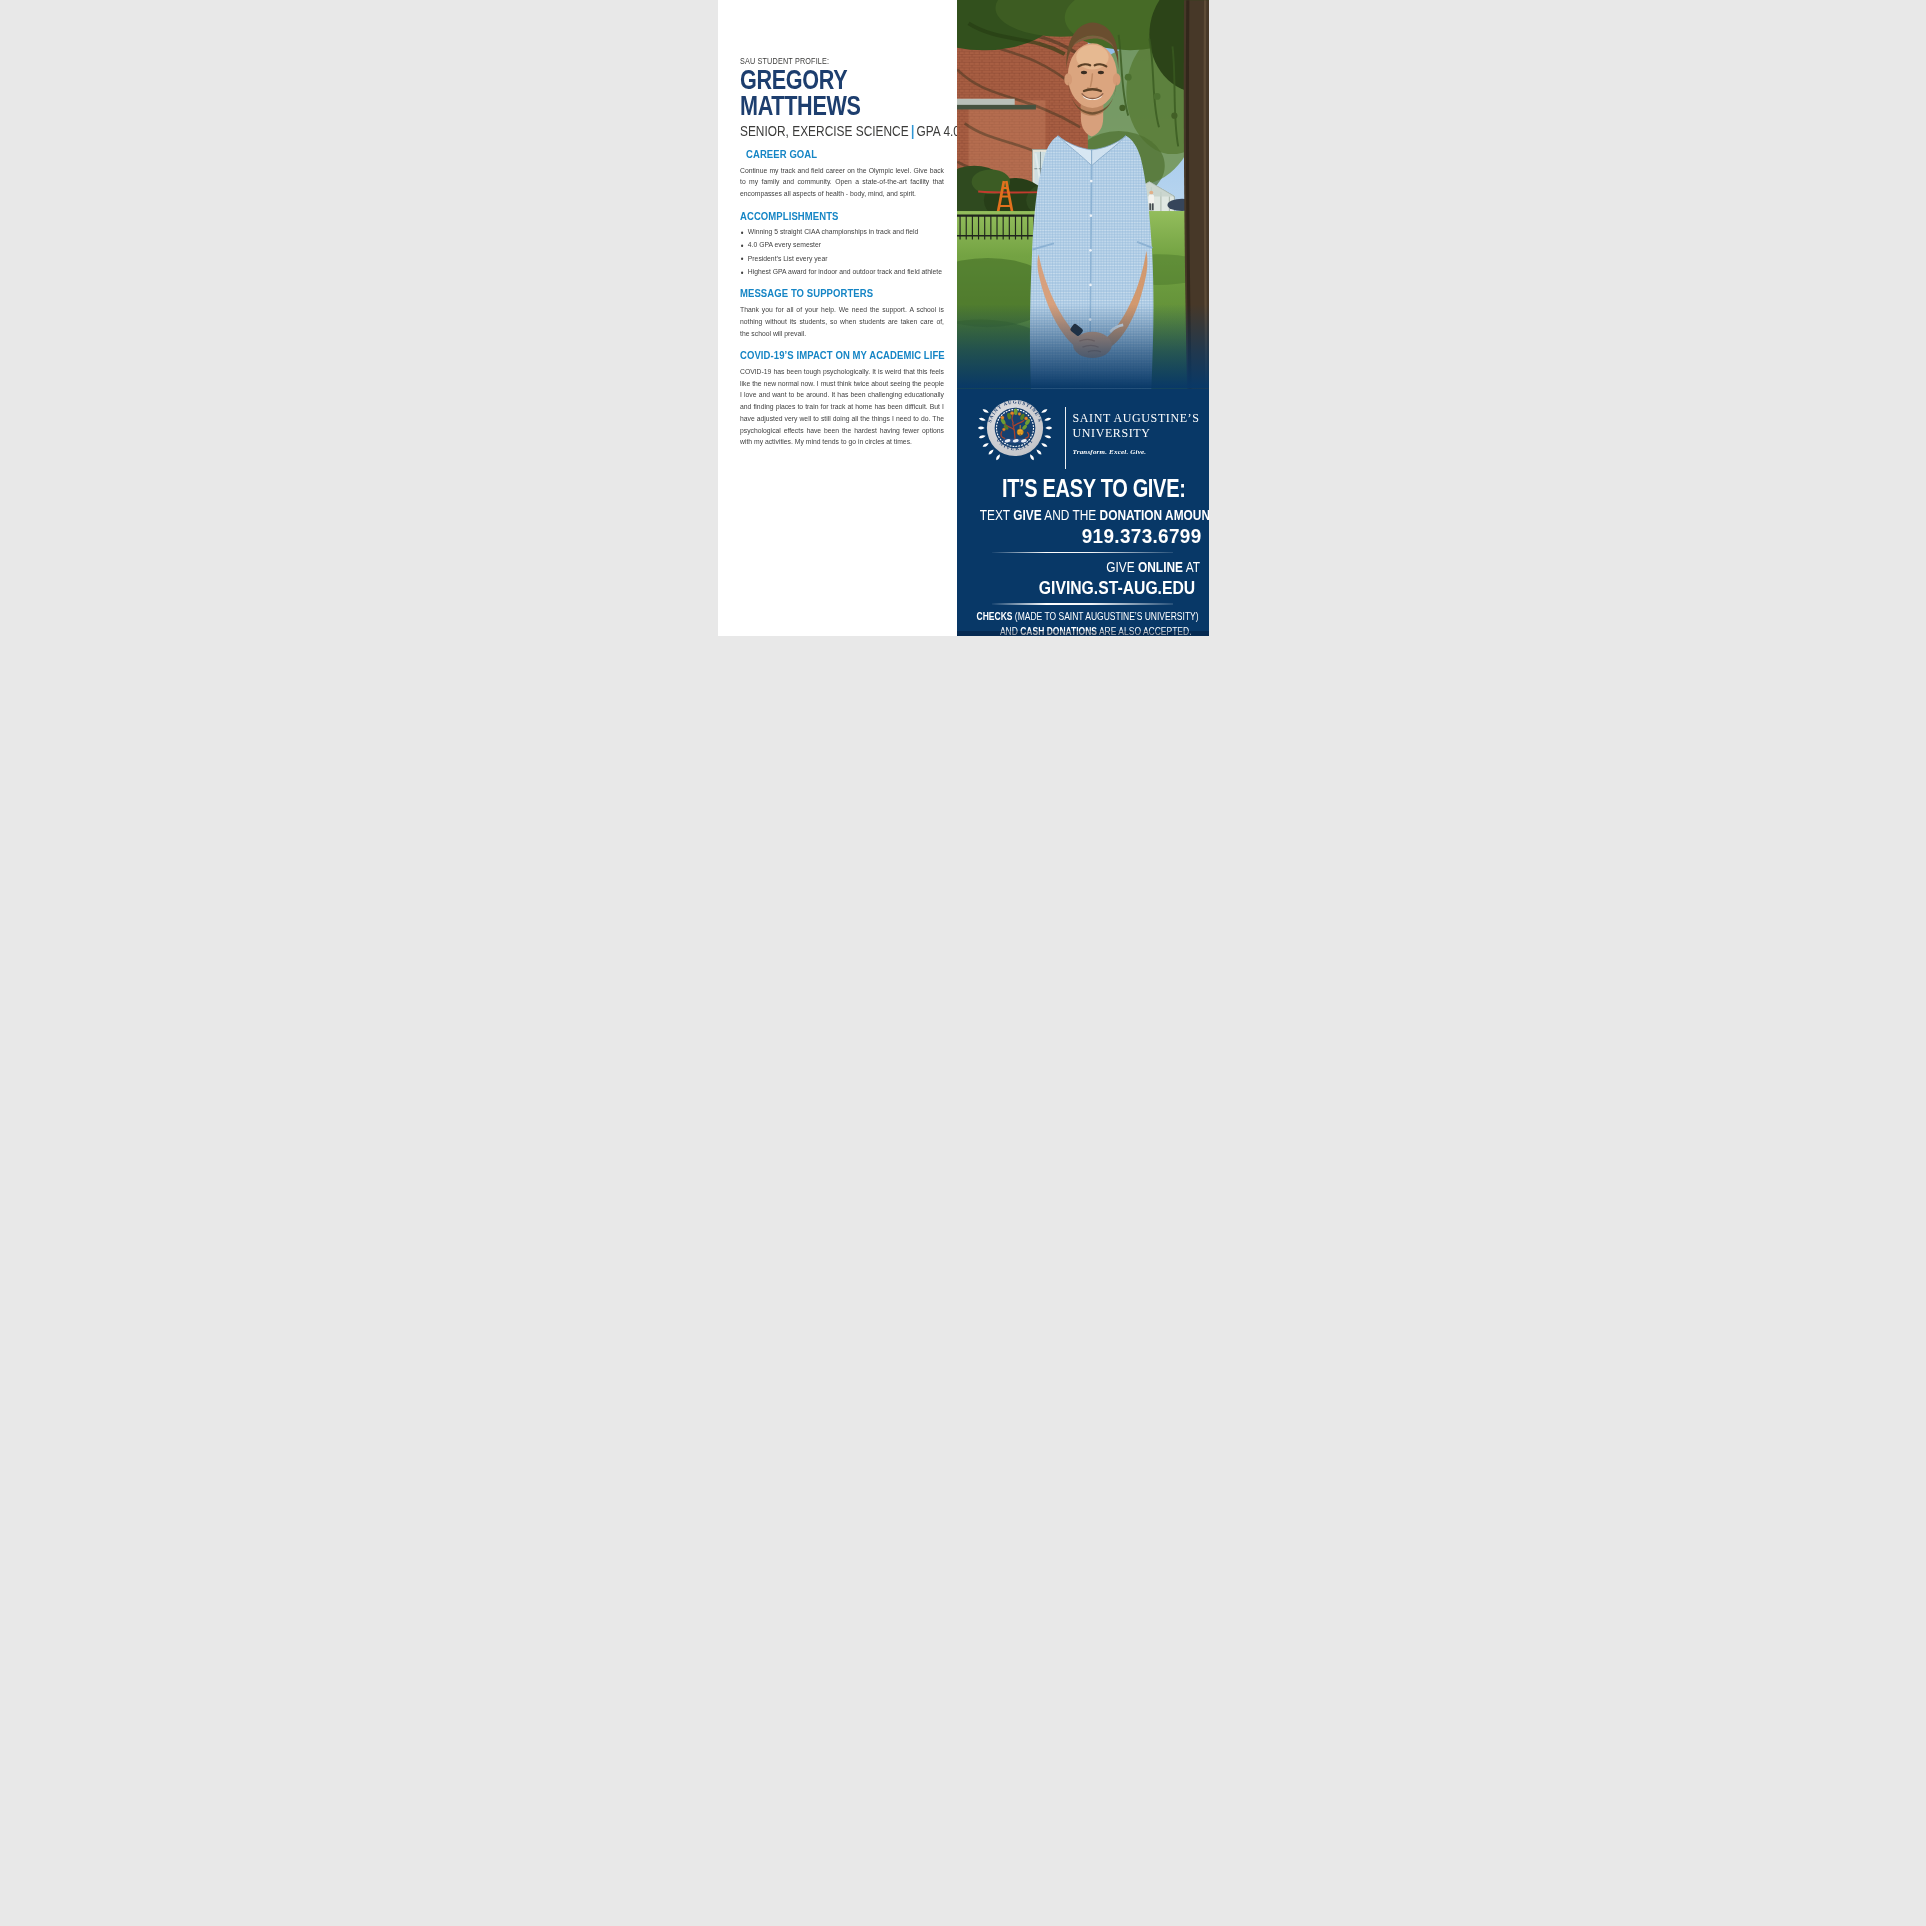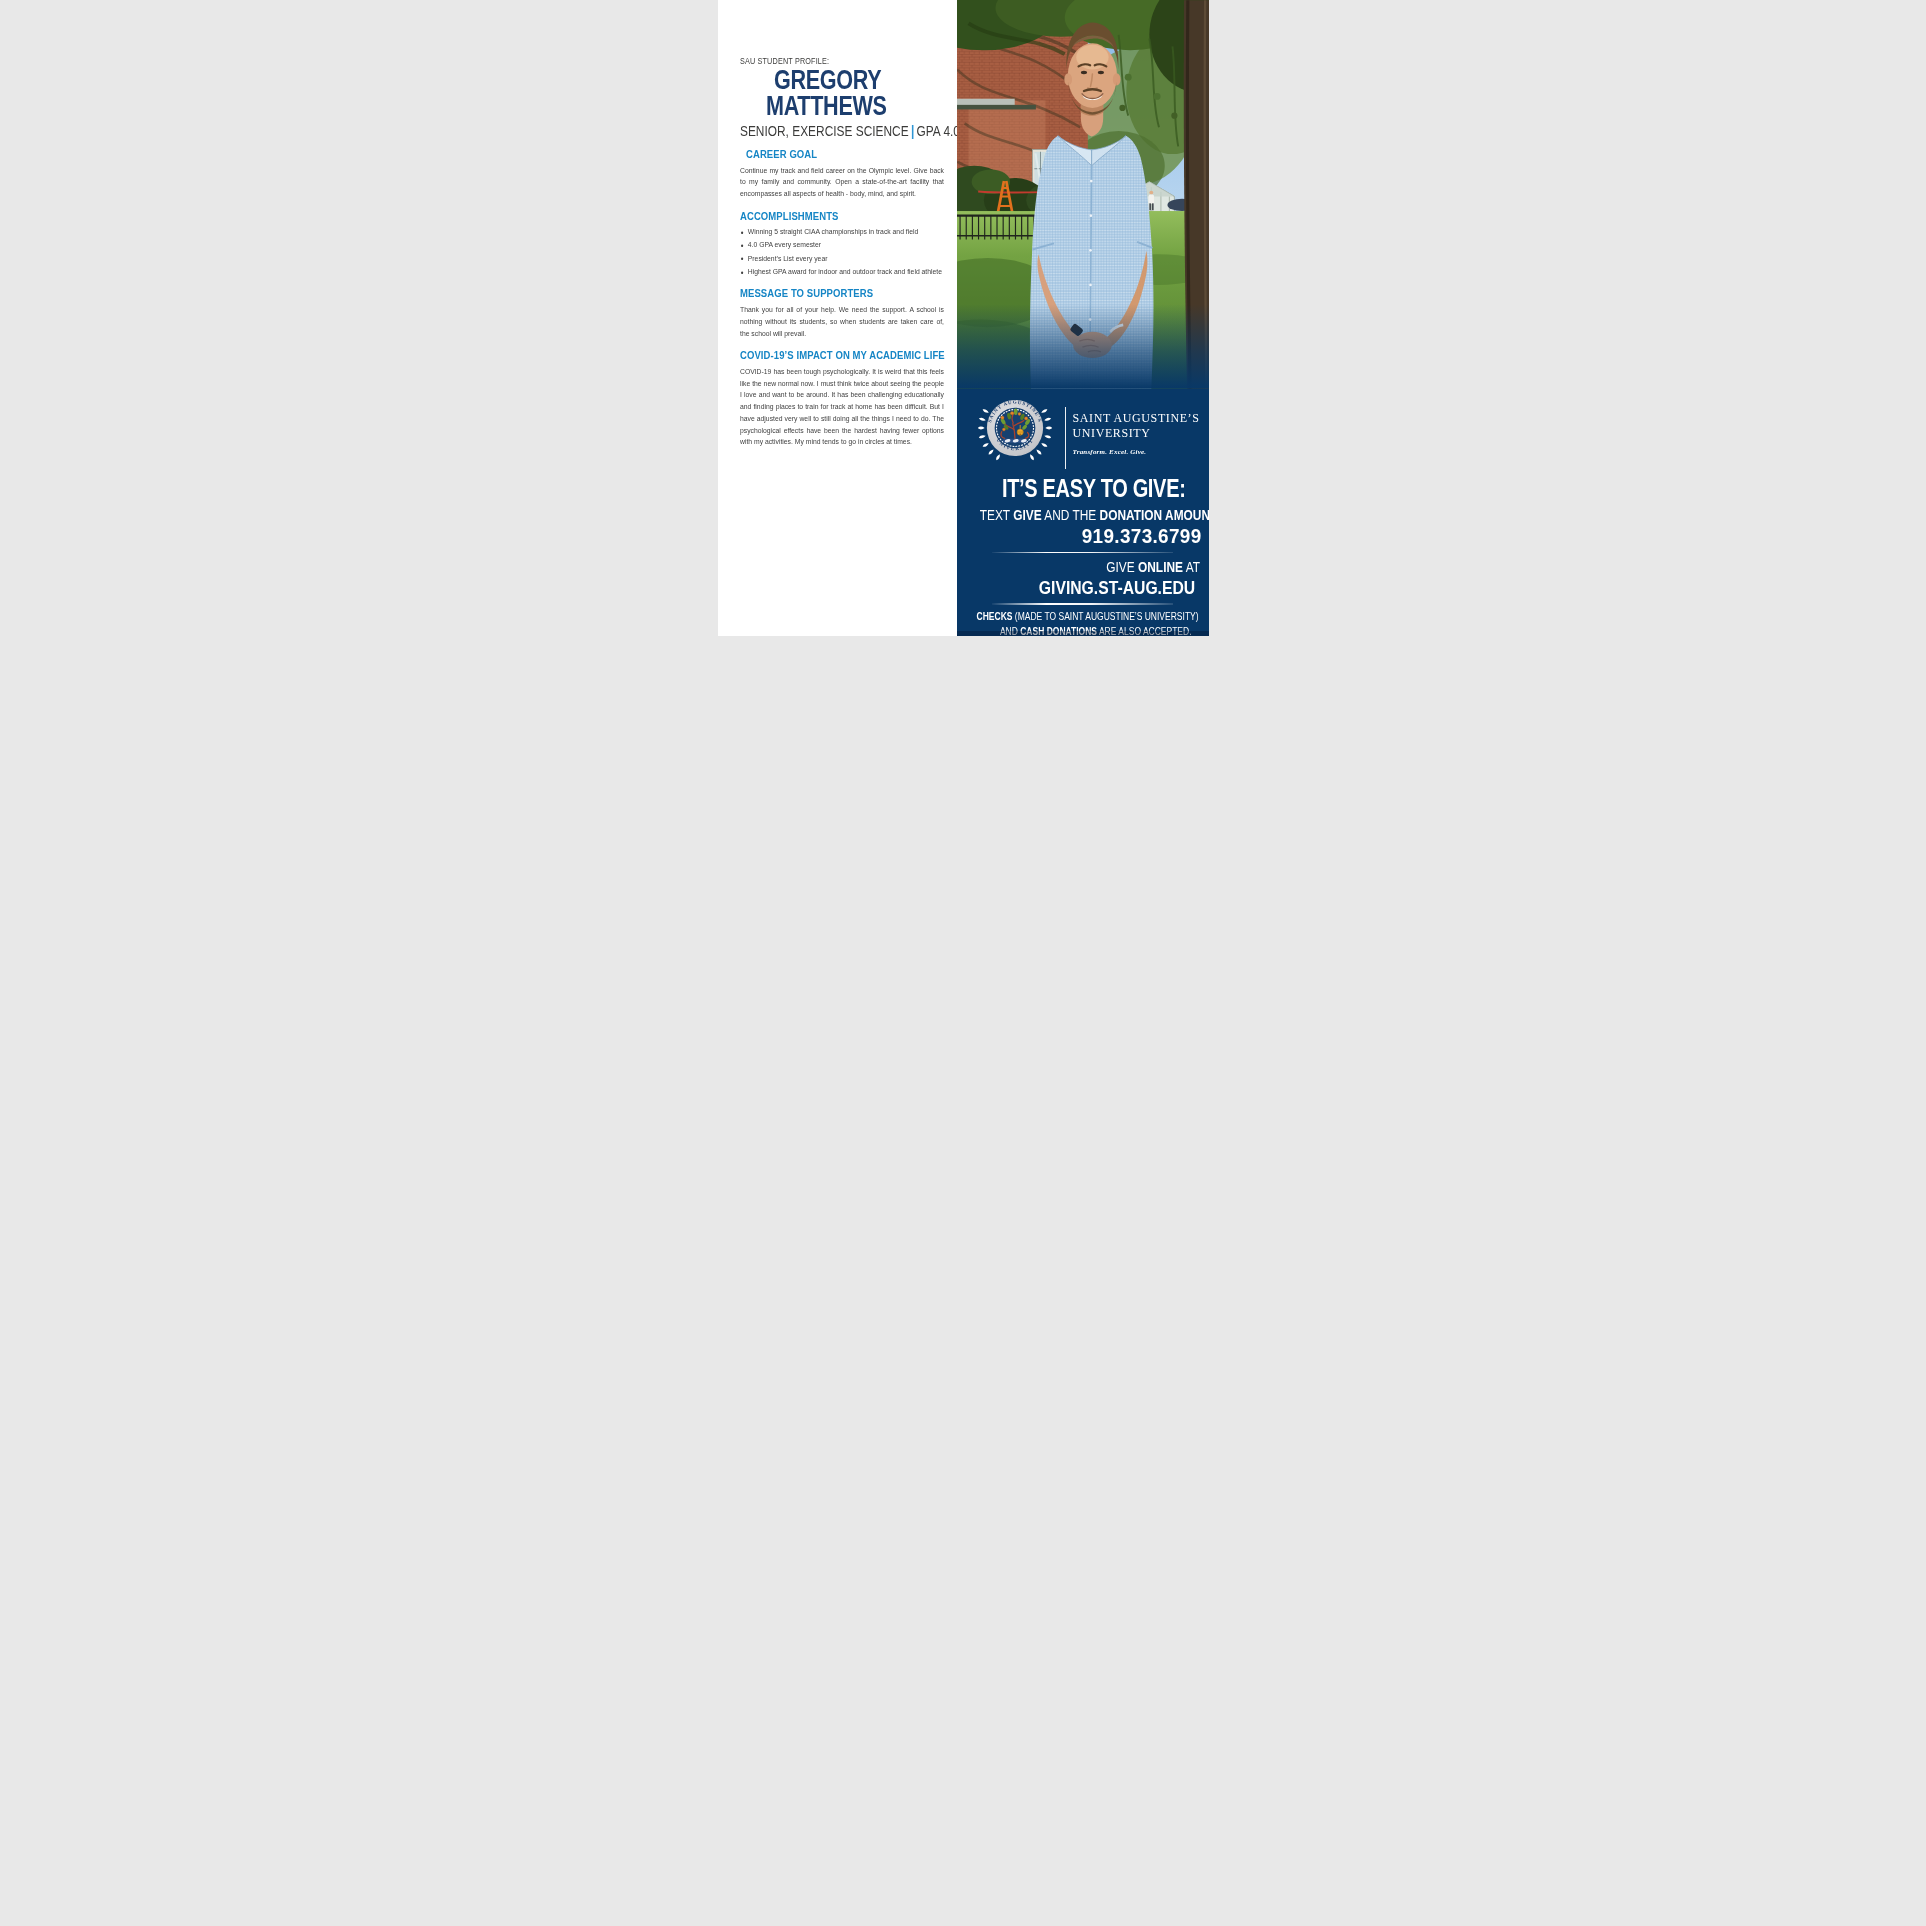--- a/index.html
+++ b/index.html
@@ -6,21 +6,21 @@
   .page{
     position:relative;width:491px;height:636px;margin:0 auto;
     background:#ffffff;overflow:hidden;
     font-family:"Liberation Sans", sans-serif;
   }
   
   .left-col{position:absolute;left:22px;top:8px;width:204px;margin-top:48px;}
   .eyebrow{font-size:8.5px;color:#3b3b3a;letter-spacing:0.2px;}
   .cx{display:inline-block;transform:scaleX(.85);transform-origin:left top;white-space:nowrap;}
   .cx80{display:inline-block;transform:scaleX(.80);transform-origin:left top;white-space:nowrap;}
-  .student-name{margin-top:2.3px;font-size:27px;font-weight:bold;line-height:.95;color:#1d3e6e;letter-spacing:-0.4px;text-align:center;}
+  .student-name{margin-top:2.3px;font-size:27px;font-weight:bold;line-height:.95;color:#1d3e6e;letter-spacing:-0.4px;}
   .subtitle{margin-top:3.9px;font-size:14px;color:#3b3b3a;}
   .subtitle .pipe{color:#2e96d4;padding:0 2.7px;font-weight:bold;}
   .sec-head{font-size:11.2px;font-weight:bold;color:#1585c5;letter-spacing:0.1px;}
   .mt-career{margin-top:8.5px;padding-left:6px;}
   .mt-sec{margin-top:10px;}
   .para{width:240px;transform:scaleX(.85);transform-origin:left top;
         text-align:justify;font-size:8px;line-height:1.47;color:#414141;margin-top:4.6px;}
   ul.bullets{width:240px;transform:scaleX(.85);transform-origin:left top;
         list-style:none;margin:5.4px 0 0 0;padding:0;font-size:8px;line-height:1.32;color:#414141;}
   ul.bullets li{position:relative;padding-left:9.2px;margin-bottom:2.7px;}

